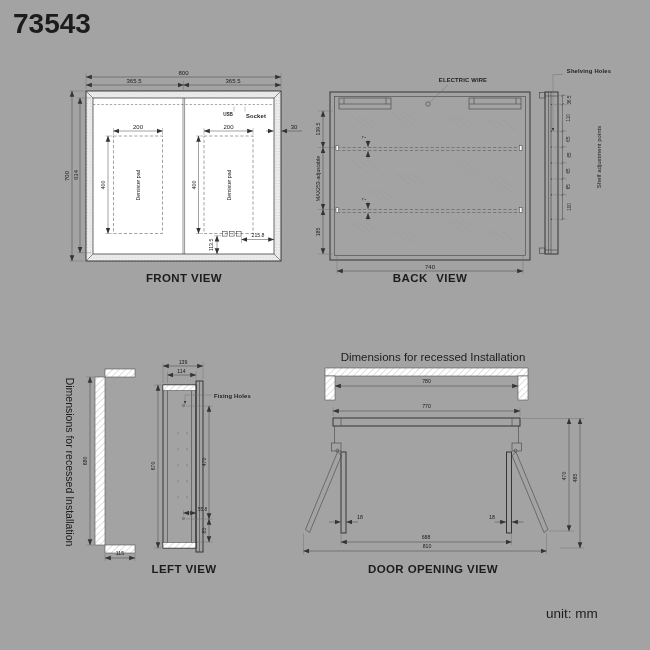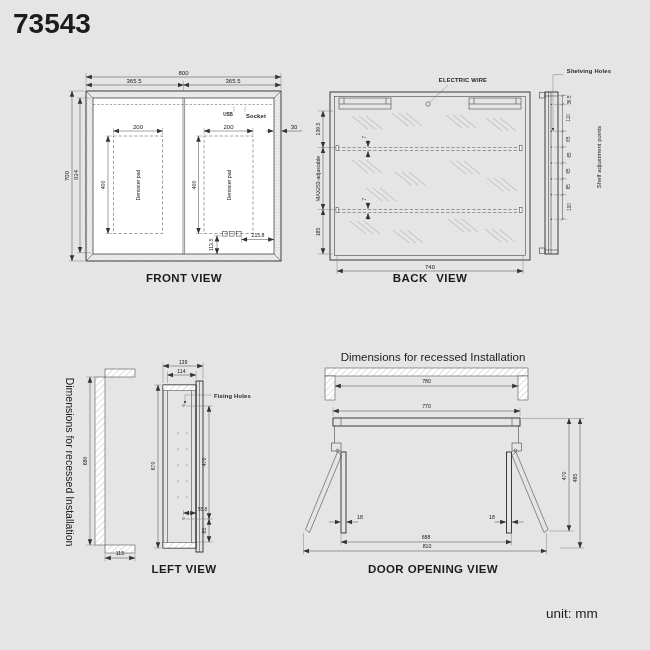--- a/index.html
+++ b/index.html
@@ -1,16 +1,16 @@
 <!DOCTYPE html>
 <html><head>
 <meta charset="utf-8">
 <style>
   html,body{margin:0;padding:0;background:#ffffff;}
-  #stage{position:relative;width:650px;height:650px;background:#e5e5e5;overflow:hidden;}
+  #stage{position:relative;width:650px;height:650px;background:#a3a3a3;overflow:hidden;}
   svg{font-family:"Liberation Sans",sans-serif;}
   text{fill:#1c1c1c;text-anchor:middle;}
   .ttl{font-size:28px;font-weight:600;text-anchor:start;}
   .unit{font-size:13.5px;text-anchor:start;}
   .lbl{font-size:11.5px;font-weight:600;letter-spacing:.4px;}
   .hdr{font-size:11.5px;}
   .ws{word-spacing:5px;}
   .ann{font-size:5.8px;font-weight:600;letter-spacing:.2px;}
   .ann-s{font-size:4.6px;font-weight:600;}
   .d6{font-size:6px;}

